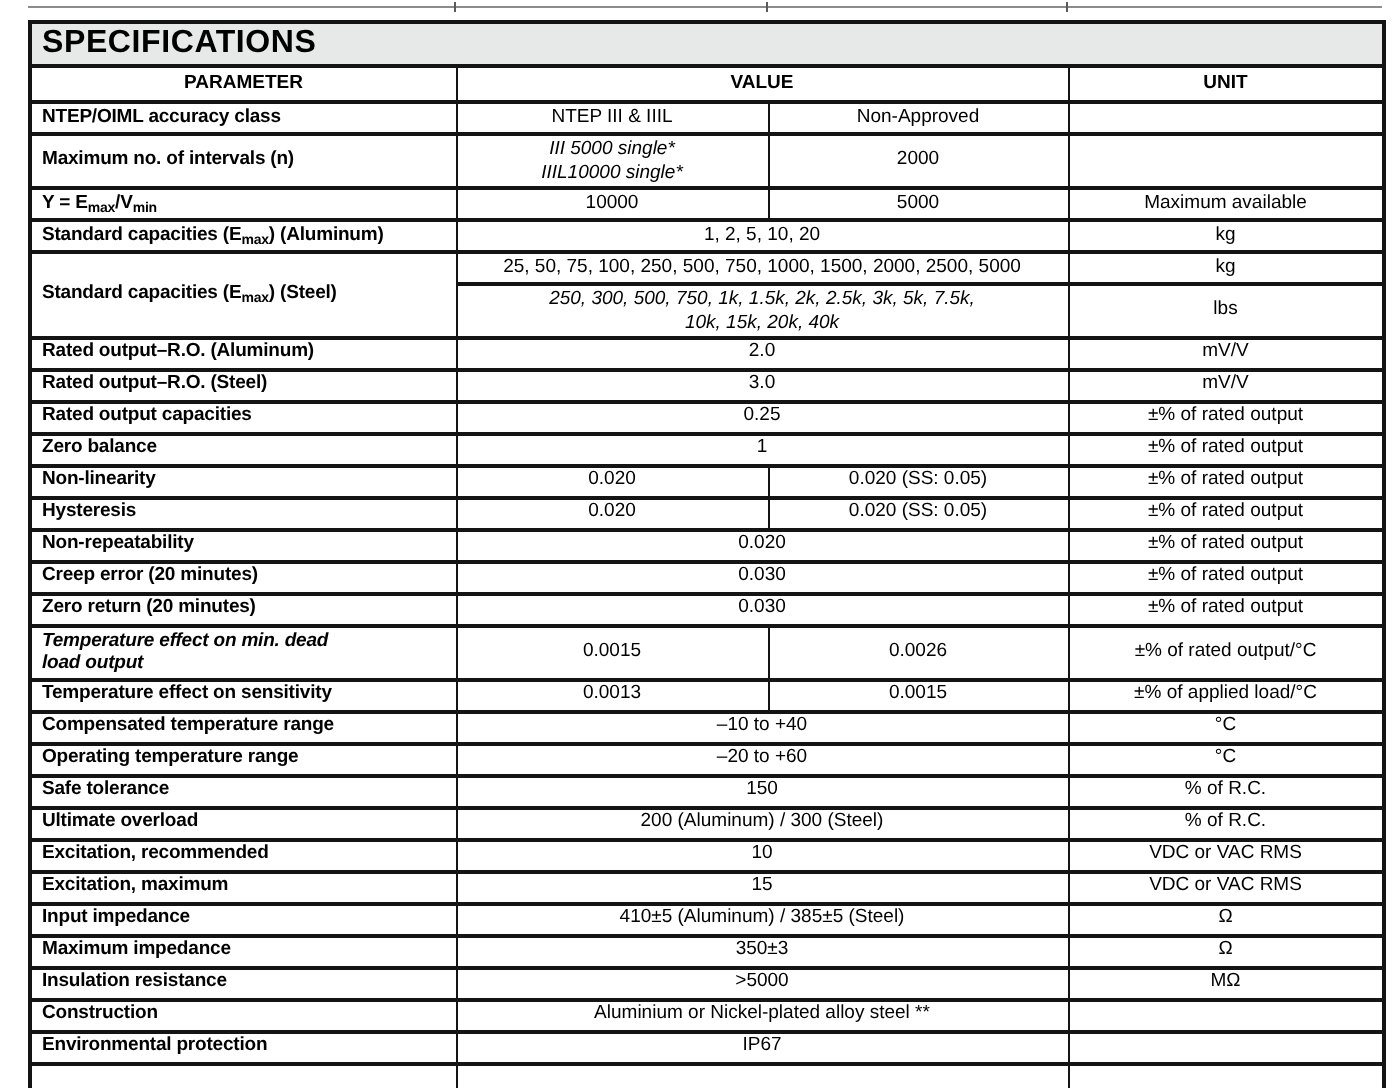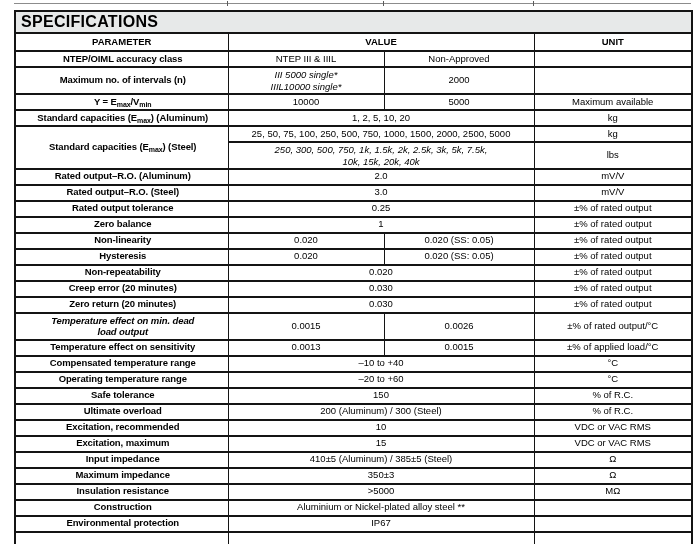--- a/index.html
+++ b/index.html
@@ -10,21 +10,21 @@
   .tick{position:absolute;top:1px;width:1px;height:5px;background:#5a5a5a;}
   
   table{position:absolute;left:14px;top:10px;width:677px;border-collapse:collapse;
         table-layout:fixed;border:2px solid #141414;}
   td,th{border:1px solid #141414;border-top-width:2px;border-bottom-width:2px;
         font-size:9.5px;line-height:1.15;padding:1px 3px;overflow:hidden;
         vertical-align:middle;}
   tr.title-row td{background:#e7e9e9;font-weight:bold;font-size:16px;letter-spacing:.3px;
         text-align:left;padding-left:5px;height:14px;}
   th{font-weight:bold;text-align:center;height:14px;}
-  td.param{font-weight:bold;text-align:center;padding-left:5px;letter-spacing:-.1px;}
+  td.param{font-weight:bold;text-align:left;padding-left:5px;letter-spacing:-.1px;}
   td.val,td.unit{text-align:center;font-weight:normal;}
   tr{height:16px;}
   tr.tall{height:18px;}
   sub{font-size:7px;font-weight:bold;vertical-align:-2px;line-height:0;}
   .l{display:block;line-height:1.2;font-style:italic;}
 </style>
 </head>
 <body>
 
 <div id="page">
@@ -102,21 +102,21 @@
       <td class="unit">mV/V</td>
     </tr>
 
     <tr>
       <td class="param">Rated output–R.O. (Steel)</td>
       <td class="val" colspan="2">3.0</td>
       <td class="unit">mV/V</td>
     </tr>
 
     <tr>
-      <td class="param">Rated output tolerance</td>
+      <td class="param">Rated output capacities</td>
       <td class="val" colspan="2">0.25</td>
       <td class="unit">±% of rated output</td>
     </tr>
 
     <tr>
       <td class="param">Zero balance</td>
       <td class="val" colspan="2">1</td>
       <td class="unit">±% of rated output</td>
     </tr>
 

